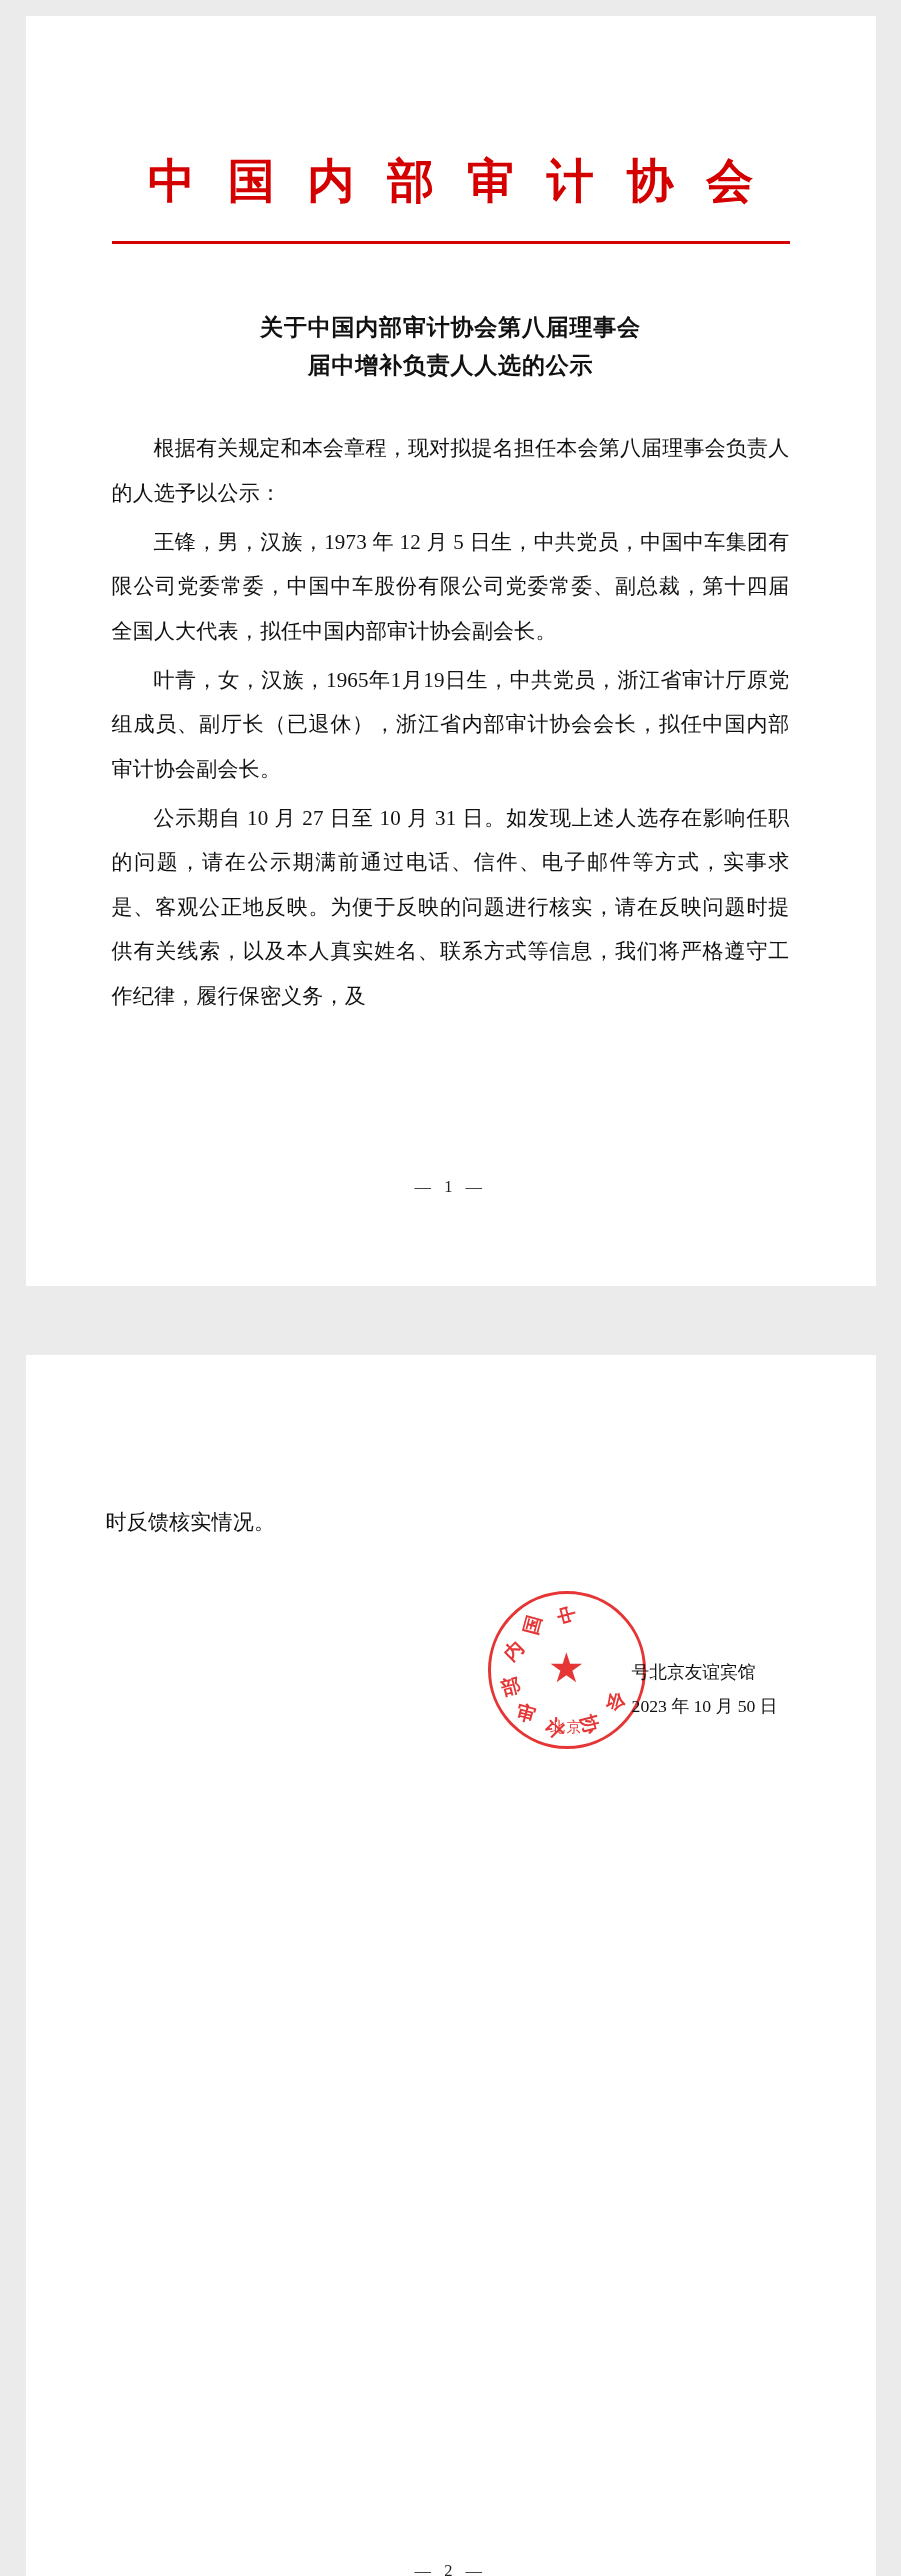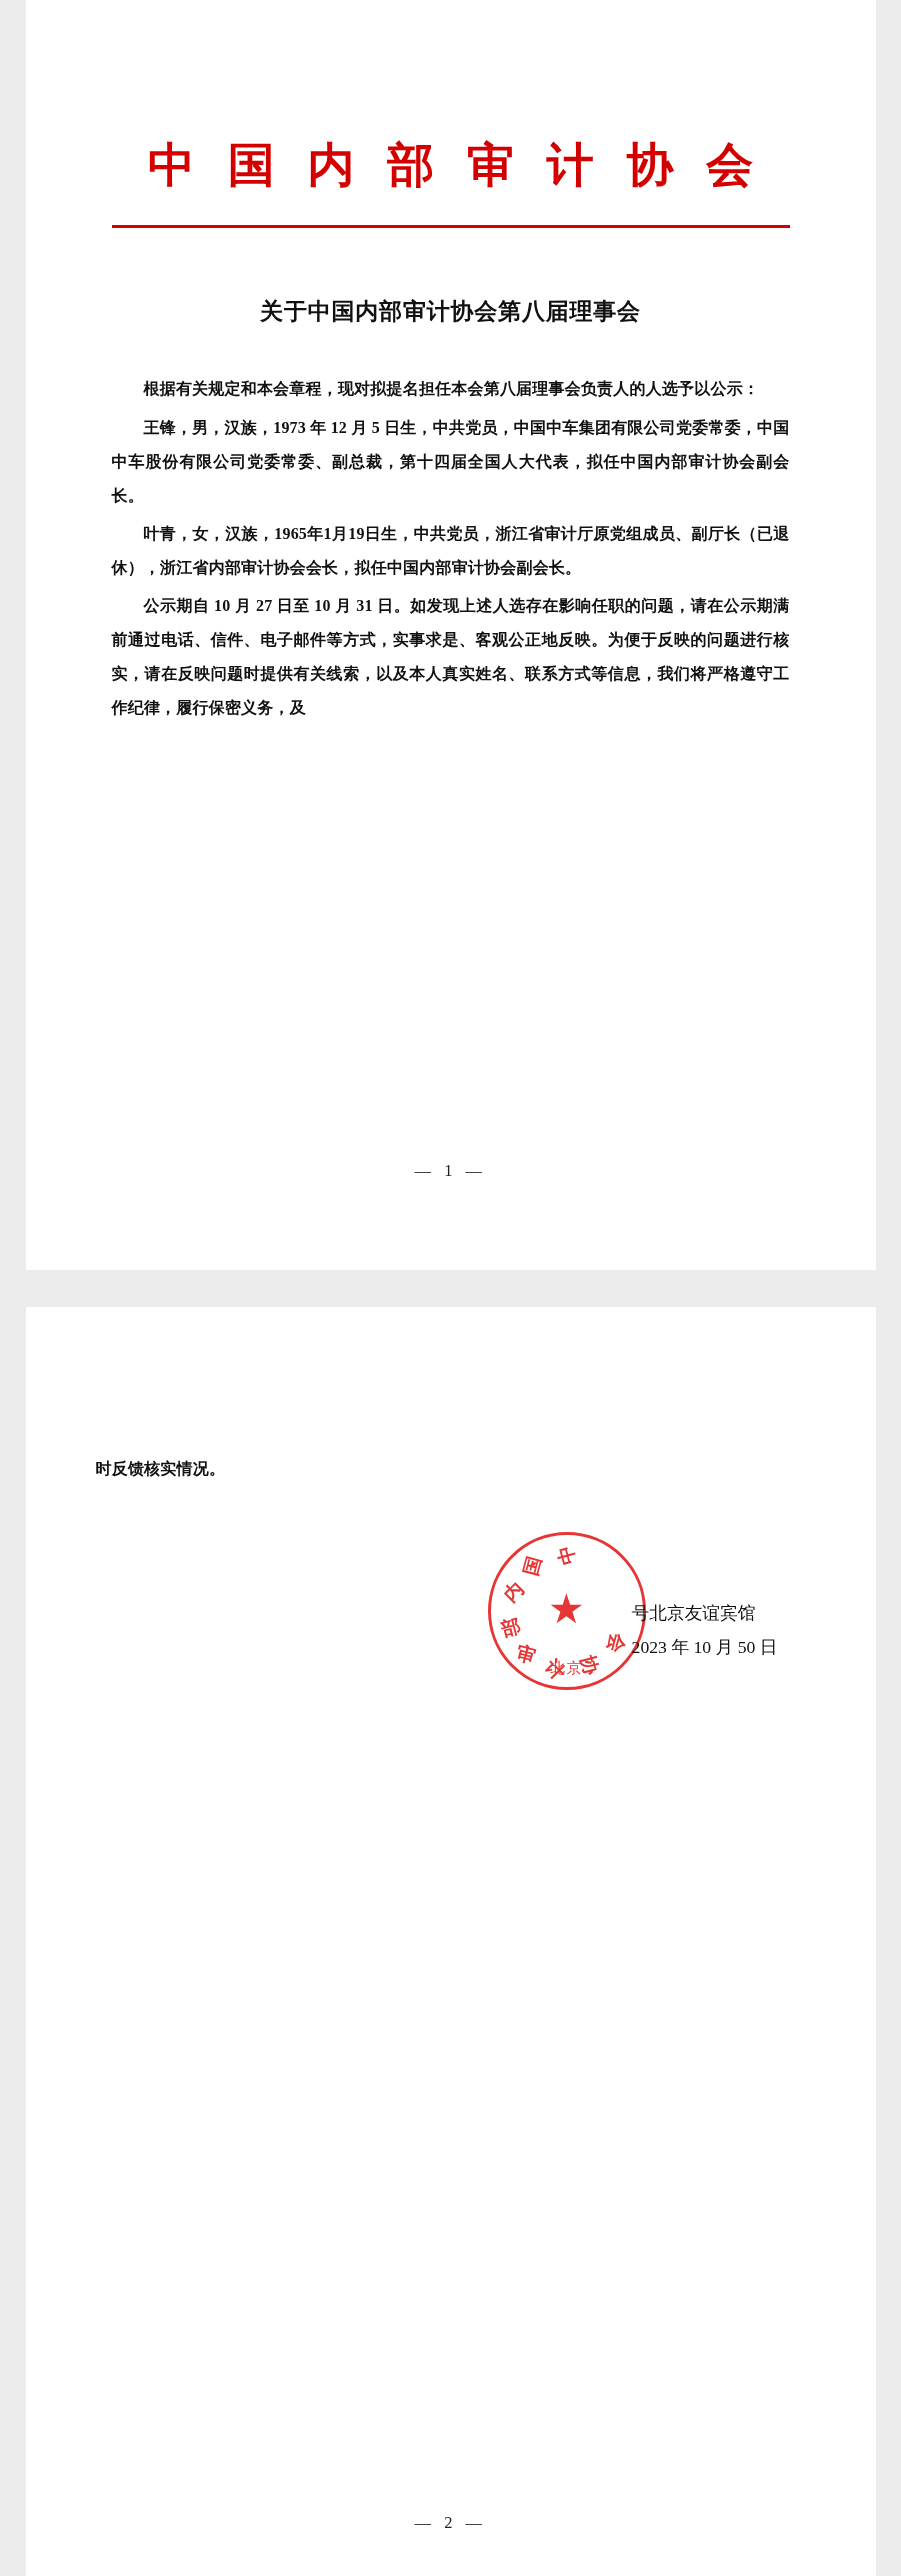--- a/index.html
+++ b/index.html
@@ -11,21 +11,21 @@
     font-family: "Liberation Serif", "DejaVu Serif", serif;
     width: 901px;
   }
   .doc-wrap {
     width: 901px;
     margin: 0 auto;
     background: #ebebeb;
   }
   .page {
     width: 850px;
-    margin: 0 auto;
+    margin: 16px auto;
     background: #ffffff;
     position: relative;
     box-sizing: border-box;
   }
   .page-1 {
     height: 1270px;
     padding: 0 86px;
   }
   .page-gap {
     height: 37px;
@@ -68,26 +68,25 @@
     color: #111;
     letter-spacing: 0.8px;
   }
   .doc-title-line {
     display: block;
   }
 
   
   .body-text {
     margin-top: 41px;
-    font-size: 16px;
+    font-size: 21px;
     line-height: 2.12;
     color: #111;
     text-align: justify;
     letter-spacing: 0.2px;
-    font-weight: bold;
   }
   .para {
     text-indent: 2em;
     margin: 0 0 4.5px 0;
   }
   .para-tight {
     text-indent: 2em;
     margin: 0;
   }
 
@@ -208,20 +207,21 @@
 
   <div class="page page-1">
 
     <div class="letterhead">
       <div class="letterhead-title">中 国 内 部 审 计 协 会</div>
       <div class="letterhead-rule"></div>
     </div>
 
     <div class="doc-title">
       <span class="doc-title-line">关于中国内部审计协会第八届理事会</span>
+      <span class="doc-title-line">届中增补负责人人选的公示</span>
     </div>
 
     <div class="body-text">
       <p class="para">根据有关规定和本会章程，现对拟提名担任本会第八届理事会负责人的人选予以公示：</p>
       <p class="para">王锋，男，汉族，1973 年 12 月 5 日生，中共党员，中国中车集团有限公司党委常委，中国中车股份有限公司党委常委、副总裁，第十四届全国人大代表，拟任中国内部审计协会副会长。</p>
       <p class="para">叶青，女，汉族，1965年1月19日生，中共党员，浙江省审计厅原党组成员、副厅长（已退休），浙江省内部审计协会会长，拟任中国内部审计协会副会长。</p>
       <p class="para-tight">公示期自 10 月 27 日至 10 月 31 日。如发现上述人选存在影响任职的问题，请在公示期满前通过电话、信件、电子邮件等方式，实事求是、客观公正地反映。为便于反映的问题进行核实，请在反映问题时提供有关线索，以及本人真实姓名、联系方式等信息，我们将严格遵守工作纪律，履行保密义务，及</p>
     </div>
 
     <div class="page-number">— 1 —</div>

